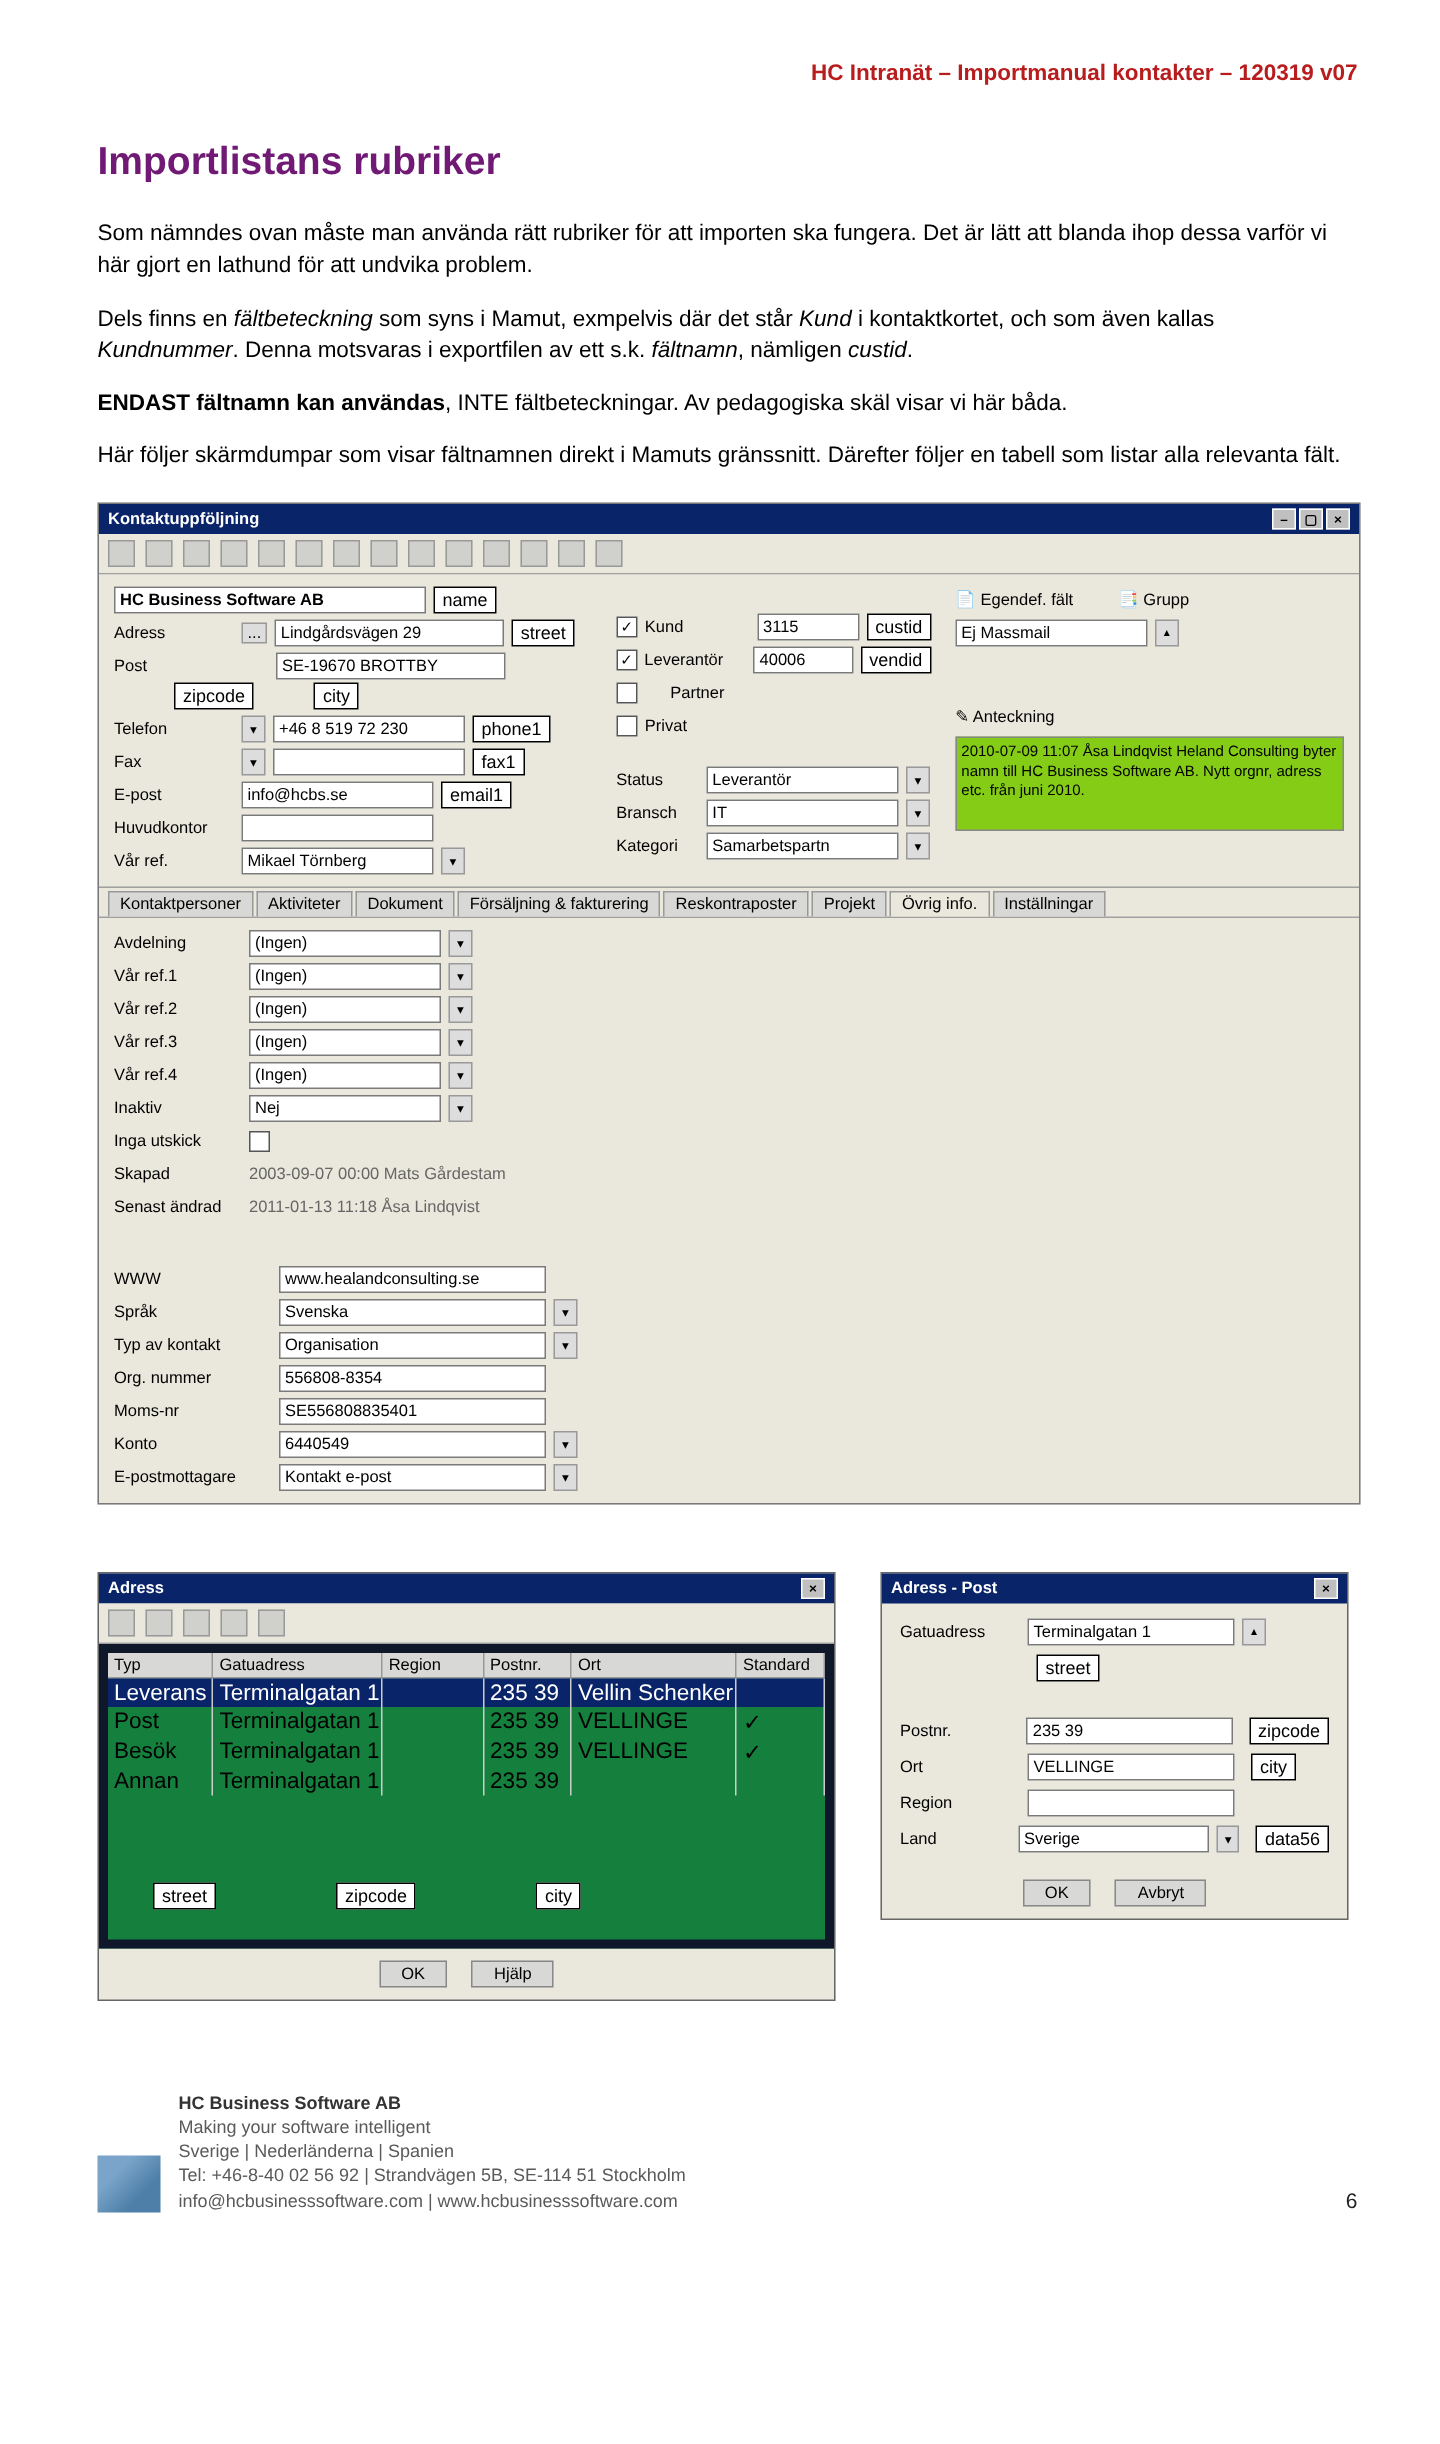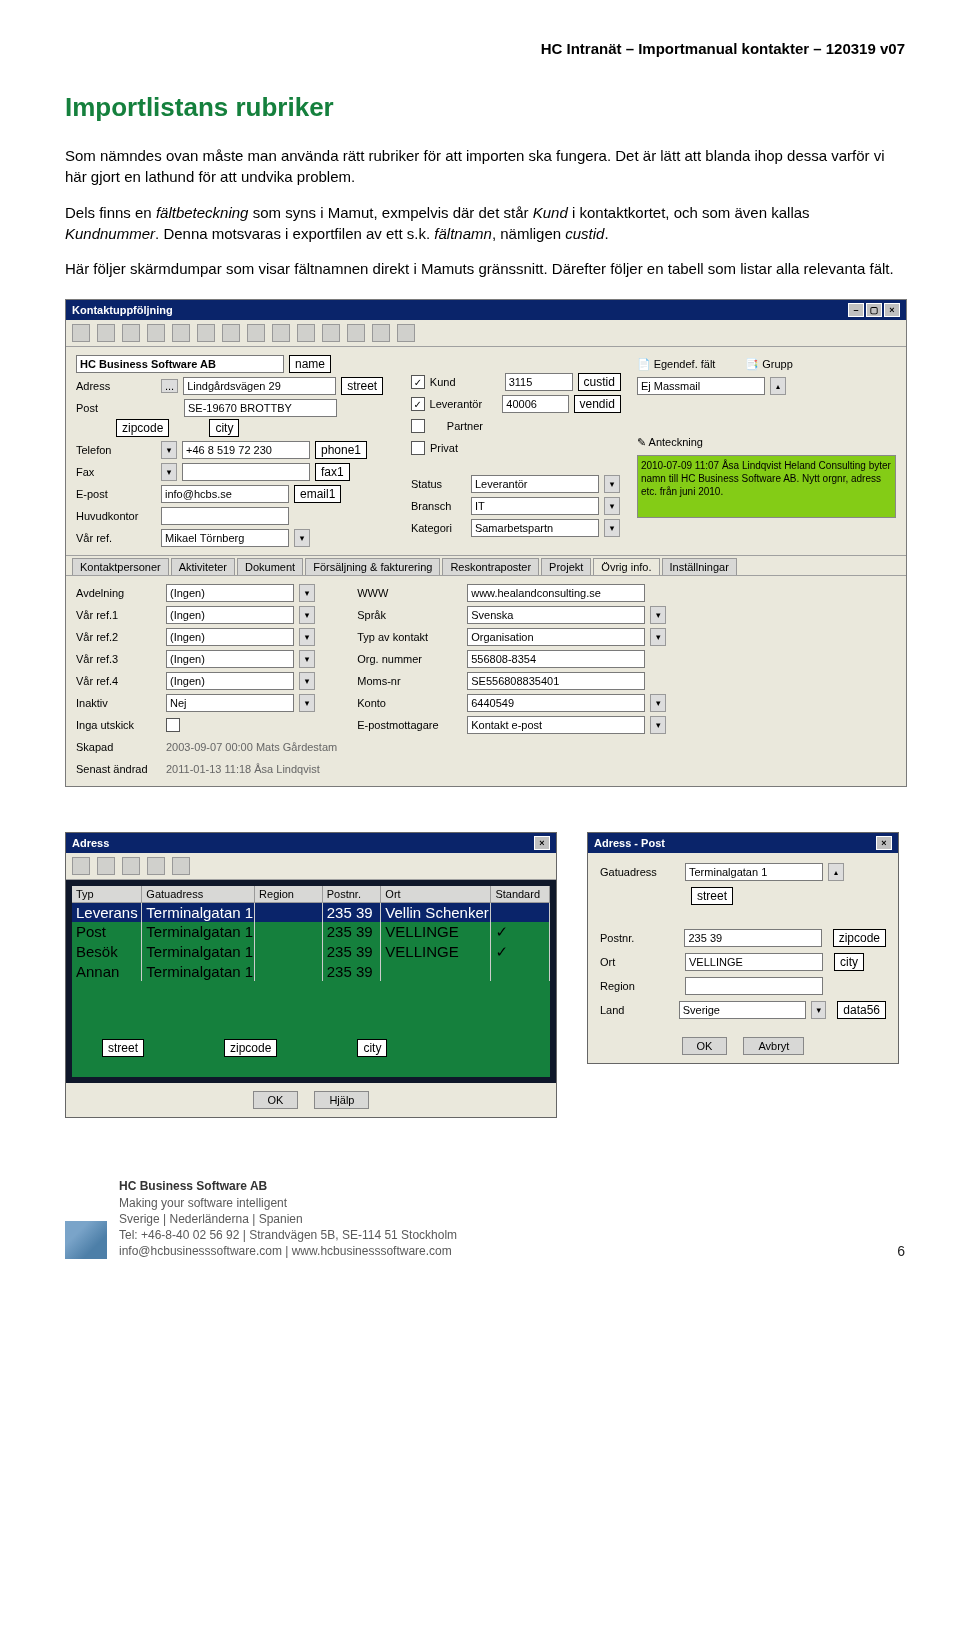--- a/index.html
+++ b/index.html
@@ -8,27 +8,27 @@
     font-size: 14px;
     background: #fff;
     color: #000;
     width: 960px;
   }
   .page {
     padding: 40px 55px 30px 65px;
   }
   .header-right {
     text-align: right;
-    color: #000000;
+    color: #b91c1c;
     font-size: 15px;
     font-weight: bold;
     margin-bottom: 35px;
   }
   h1 {
-    color: #15803d;
+    color: #701a75;
     font-size: 26px;
     font-weight: bold;
     margin: 0 0 22px 0;
   }
   p {
     font-size: 15px;
     line-height: 1.42;
     margin: 0 0  14px 0;
     color: #000;
   }
@@ -128,21 +128,22 @@
     border:1px solid #999;
     border-bottom:none;
     padding:2px 7px;
     background:#d8d8d6;
   }
   .tabs span.active{ background:#eae8dc; }
   .lower {
     background:#eae8dc;
     padding:8px 10px;
     display:flex;
-    gap:20px;
+    gap:30px;
+    flex-direction:column;
   }
   .lower .col .row .lbl{width:85px;}
   .dd{width:14px;height:16px;border:1px solid #999;background:#ddd;display:inline-flex;align-items:center;justify-content:center;font-size:9px;}
   .note-box{
     background:#84cc16;border:1px solid #888;height:55px;padding:3px;font-size:10px;line-height:1.3;overflow:hidden;
   }
   .row2{
     margin-top:45px;
     display:flex;
     gap:30px;
@@ -208,20 +209,23 @@
   <div class="header-right">HC Intranät – Importmanual kontakter – 120319 v07</div>
 
   <h1>Importlistans rubriker</h1>
 
   <p>Som nämndes ovan måste man använda rätt rubriker för att importen ska fungera. Det är lätt att blanda ihop dessa varför vi här gjort en lathund för att undvika problem.</p>
 
   <p>
     <span>Dels finns en </span><span class="ital">fältbeteckning</span><span> som syns i Mamut, exmpelvis där det står </span><span class="ital">Kund</span><span> i kontaktkortet, och som även kallas </span><span class="ital">Kundnummer</span><span>. Denna motsvaras i exportfilen av ett s.k. </span><span class="ital">fältnamn</span><span>, nämligen </span><span class="ital">custid</span><span>.</span>
   </p>
 
+  <p>
+    <span class="bold">ENDAST fältnamn kan användas</span><span>, INTE fältbeteckningar. Av pedagogiska skäl visar vi här båda.</span>
+  </p>
 
   <p>Här följer skärmdumpar som visar fältnamnen direkt i Mamuts gränssnitt. Därefter följer en tabell som listar alla relevanta fält.</p>
 
   <div class="screenshot-wrap">
     <div class="ss1">
       <div class="titlebar">
         <span><span>Kontaktuppföljning</span></span>
         <span class="ticons"><span>–</span><span>▢</span><span>×</span></span>
       </div>
       <div class="toolbar">

